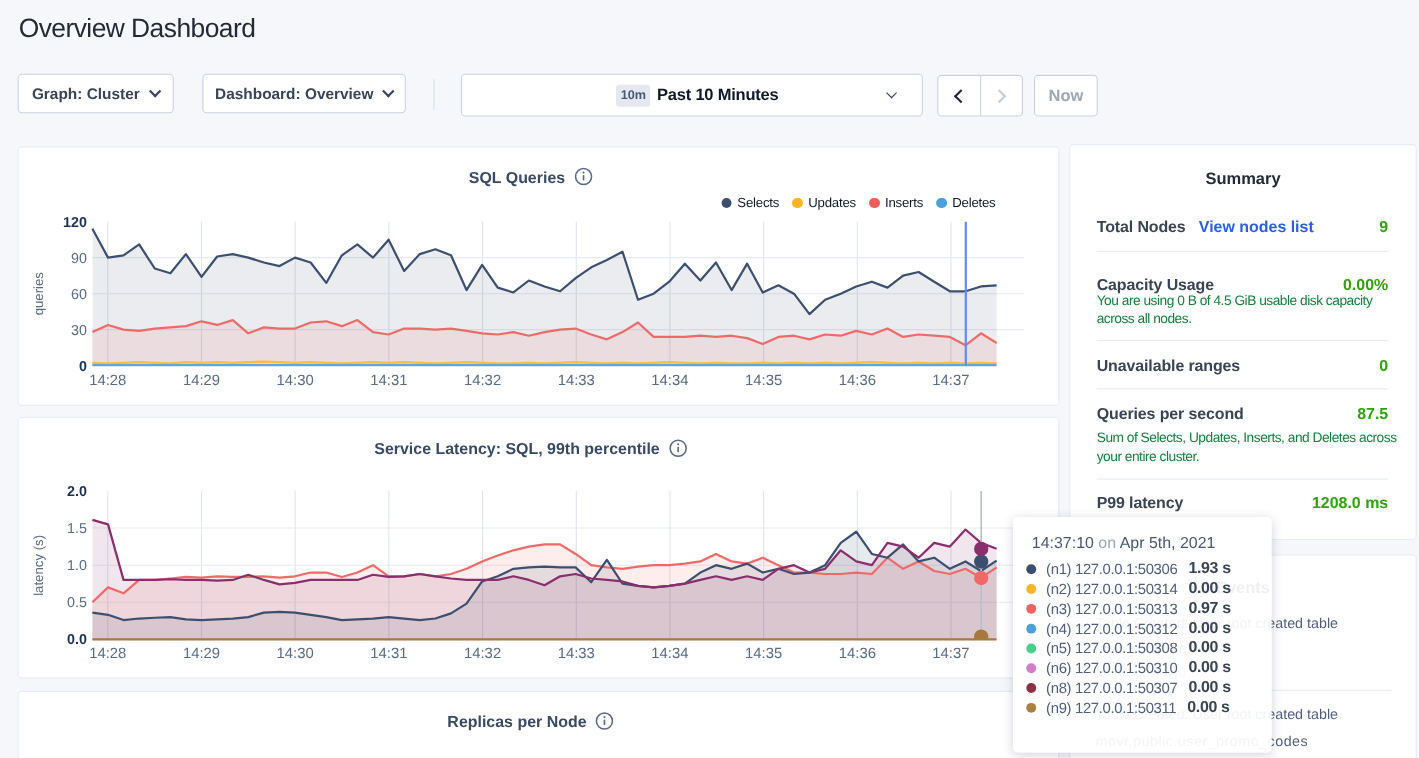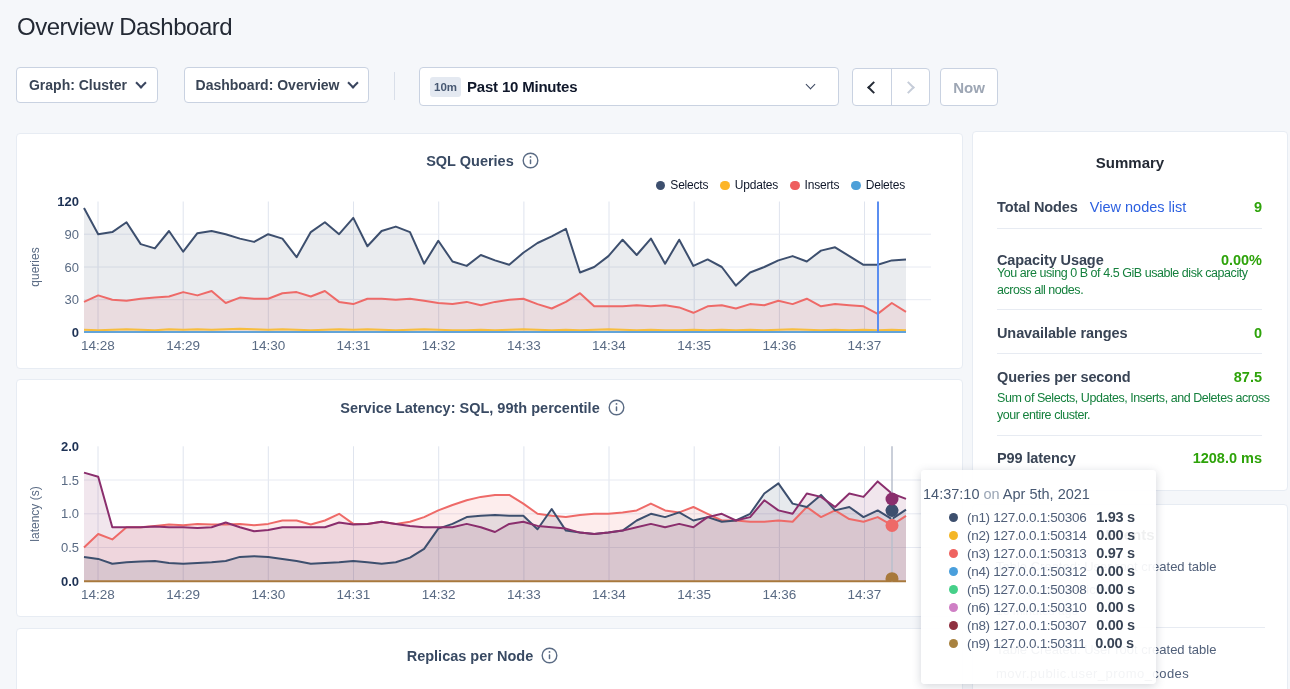--- a/index.html
+++ b/index.html
@@ -9,33 +9,33 @@
 .panel{position:absolute;background:#fff;border:1px solid #e7ecf3;border-radius:4px}
 .ctitle{position:absolute;width:100%;text-align:center;font-size:14.5px;font-weight:700;color:#394a63;margin-left:-7px}
 .li{margin-left:12px;font-size:12px;color:#0f172a;letter-spacing:-0.2px}
 .ldot{display:inline-block;width:9.5px;height:9.5px;border-radius:50%;margin-right:5px;vertical-align:-1px}
 .srow{position:absolute;left:997px;width:265px;display:flex;justify-content:space-between;align-items:baseline}
 .slabel{font-weight:700;font-size:14.5px;color:#394455;letter-spacing:-0.1px}
 .sval{font-weight:700;font-size:14.5px;color:#2ea30a}
 .sdesc{position:absolute;left:997px;font-size:12.5px;color:#15803d;letter-spacing:-0.45px}
 .sdiv{position:absolute;left:25px;right:27px;border-top:1px solid #e7ebf2}
 .tooltip{position:absolute;left:921px;top:470px;width:235px;height:214px;background:rgba(255,255,255,0.93);border-radius:4px;box-shadow:0 2px 10px rgba(60,70,90,0.22);z-index:50}
-.trow{display:flex;align-items:center;height:18px;padding-left:28px}
+.trow{display:flex;align-items:center;height:18px;padding-left:12px}
 .tdot{width:9px;height:9px;border-radius:50%;flex:none}
 .tname{font-size:13.5px;color:#51607a;margin-left:9px;letter-spacing:-0.3px}
 .tval{font-size:14.5px;font-weight:700;color:#394455;margin-left:10px;letter-spacing:-0.3px}
 .ev{position:absolute;left:996px;font-size:13px;color:#51607a;letter-spacing:0px}
 </style></head><body>
 <h1>Overview Dashboard</h1>
 
 <div class="btn" style="left:16px;top:67px;width:142px;height:36px">Graph: Cluster<span class="chev"></span></div>
 <div class="btn" style="left:184px;top:67px;width:185px;height:36px">Dashboard: Overview<span class="chev"></span></div>
 <div class="abs" style="left:394px;top:72px;width:1px;height:28px;background:#d9dfe9"></div>
 
-<div class="btn" style="left:419px;top:67px;width:420px;height:39px;justify-content:flex-start">
+<div class="btn" style="left:419px;top:67px;width:420px;height:39px;justify-content:center">
   <span style="background:#e4e9f1;border-radius:3px;color:#475872;font-size:11.5px;font-weight:700;padding:4px 4px;margin-left:10px">10m</span>
   <span style="margin-left:6px;font-size:15px;color:#0f172a;letter-spacing:-0.2px">Past 10 Minutes</span>
   <span class="chev" style="position:absolute;right:24px;width:7px;height:7px;border-width:1.8px"></span>
 </div>
 <div class="abs" style="left:852px;top:68px;width:78px;height:38px;background:#fff;border:1px solid #c9d2e1;border-radius:4px;display:flex">
   <div style="flex:1;border-right:1px solid #c9d2e1;display:flex;align-items:center;justify-content:center">
     <span style="display:inline-block;width:9px;height:9px;border-left:2.6px solid #242a35;border-bottom:2.6px solid #242a35;transform:rotate(45deg);margin-left:4px"></span>
   </div>
   <div style="flex:1;display:flex;align-items:center;justify-content:center">
     <span style="display:inline-block;width:9px;height:9px;border-right:2.6px solid #c6cdd9;border-top:2.6px solid #c6cdd9;transform:rotate(45deg);margin-right:4px"></span>
@@ -155,21 +155,21 @@
         <rect x="7.75" y="7.2" width="1.5" height="5" rx="0.7" fill="#5a6b84"></rect>
         <circle cx="8.5" cy="4.9" r="0.95" fill="#5a6b84"></circle>
       </svg></div>
 </div>
 
 <div class="panel" style="left:972px;top:131px;width:316px;height:360px">
   <div style="text-align:center;font-size:15px;font-weight:700;color:#242a35;margin-top:22px">Summary</div>
 </div>
 <div class="srow" style="left:997px;top:199px;width:265px;left:997px">
     <span class="slabel">Total Nodes</span>
-    <span style="font-weight:400;font-size:14.5px;color:#2b5fe0;margin-right:auto;margin-left:12px">View nodes list</span>
+    <span style="font-weight:700;font-size:14.5px;color:#2b5fe0;margin-right:auto;margin-left:12px">View nodes list</span>
     <span class="sval">9</span>
   </div>
 <div class="sdiv" style="left:997px;right:28px;top:228px;width:265px"></div>
 <div class="srow" style="left:997px;top:252px;width:265px">
     <span class="slabel">Capacity Usage</span>
     <span class="sval">0.00%</span>
   </div>
 <div class="sdesc" style="top:266px">You are using 0 B of 4.5 GiB usable disk capacity</div>
 <div class="sdesc" style="top:283px">across all nodes.</div>
 <div class="sdiv" style="top:309px;width:265px;left:997px"></div>
@@ -194,21 +194,21 @@
   <div style="text-align:center;font-size:15px;font-weight:700;color:#242a35;margin-top:21px">Events</div>
 </div>
 <div class="ev" style="top:559px">Table Created: User root created table</div>
 <div class="ev" style="top:582px">movr.public.vehicles</div>
 <div class="ev" style="top:604px;font-size:12px;color:#8b97a8">16 minutes ago</div>
 <div class="abs" style="left:988px;top:627px;width:277px;border-top:1px solid #e7ebf2"></div>
 <div class="ev" style="top:642px">Table Created: User root created table</div>
 <div class="ev" style="top:666px;letter-spacing:0.45px">movr.public.user_promo_codes</div>
 
 <div class="tooltip">
-  <div style="padding:16px 0 6px 2px;font-size:14.5px;color:#51607a"><span style="color:#475872">14:37:10</span> <span style="color:#9aa5b5">on</span> <span style="color:#475872">Apr 5th, 2021</span></div>
+  <div style="padding:16px 0 6px 17px;font-size:14.5px;color:#51607a"><span style="color:#475872">14:37:10</span> <span style="color:#9aa5b5">on</span> <span style="color:#475872">Apr 5th, 2021</span></div>
   <div class="trow">
       <span class="tdot" style="background:#3d4f6e"></span>
       <span class="tname">(n1) 127.0.0.1:50306</span>
       <span class="tval">1.93 s</span>
     </div>
     <div class="trow">
       <span class="tdot" style="background:#f4b626"></span>
       <span class="tname">(n2) 127.0.0.1:50314</span>
       <span class="tval">0.00 s</span>
     </div>

